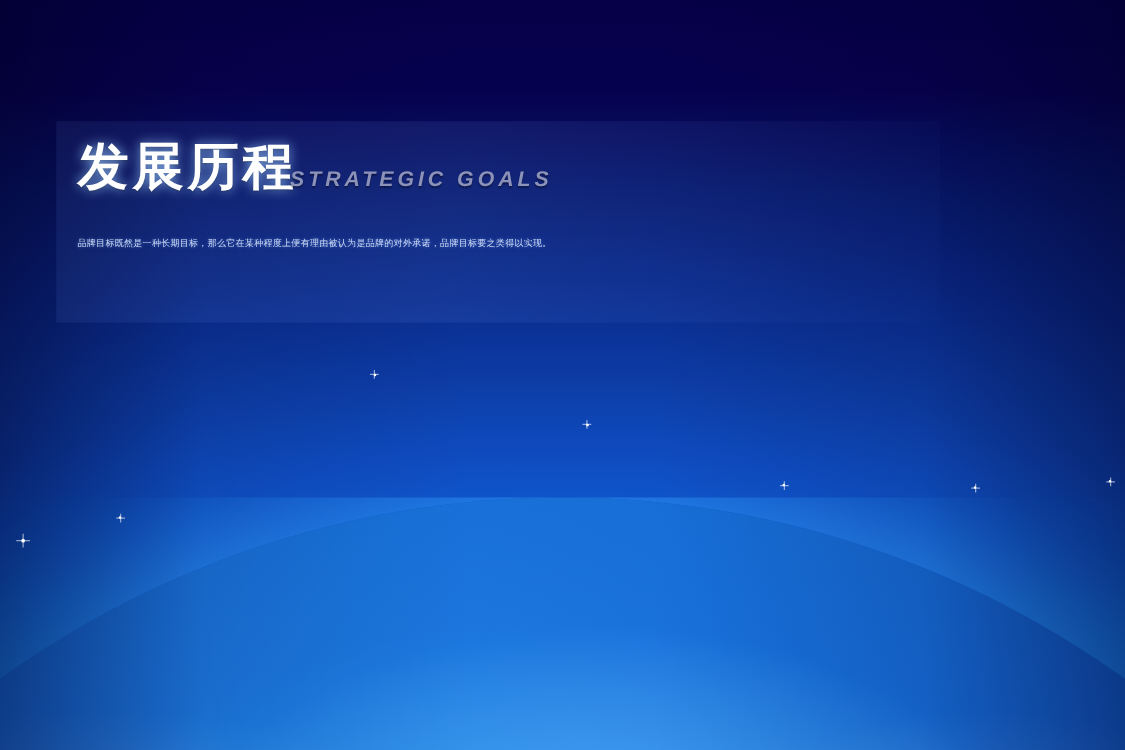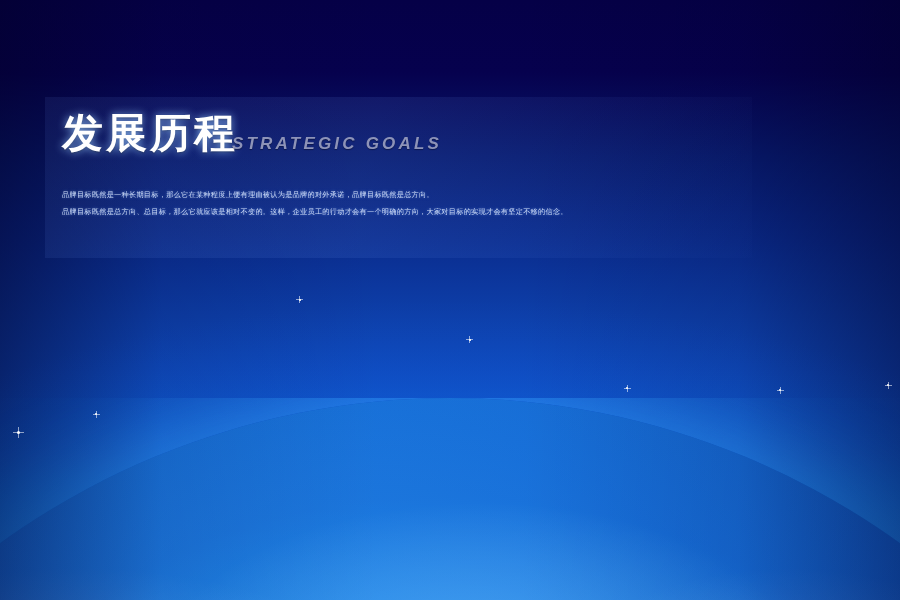--- a/index.html
+++ b/index.html
@@ -210,19 +210,18 @@
 
   <div id="panel"></div>
 
   <div id="content">
 
     <div id="headline">
       <span id="title-cn">发展历程</span><span id="title-en">STRATEGIC GOALS</span>
     </div>
 
     <div id="body-text">
-      <div class="body-line">品牌目标既然是一种长期目标，那么它在某种程度上便有理由被认为是品牌的对外承诺，品牌目标既然是总方向。</div>
-      <div class="body-line">品牌目标既然是总方向、总目标，那么它就应该是相对不变的。这样，企业员工的行动才会有一个明确的方向，大家对目标的实现才会有坚定不移的信念。</div>
+      <div class="body-line">品牌目标既然是一种长期目标，那么它在某种程度上便有理由被认为是品牌的对外承诺，品牌目标要之类得以实现。</div>
     </div>
 
   </div>
 
 </div>
 
 </body></html>

